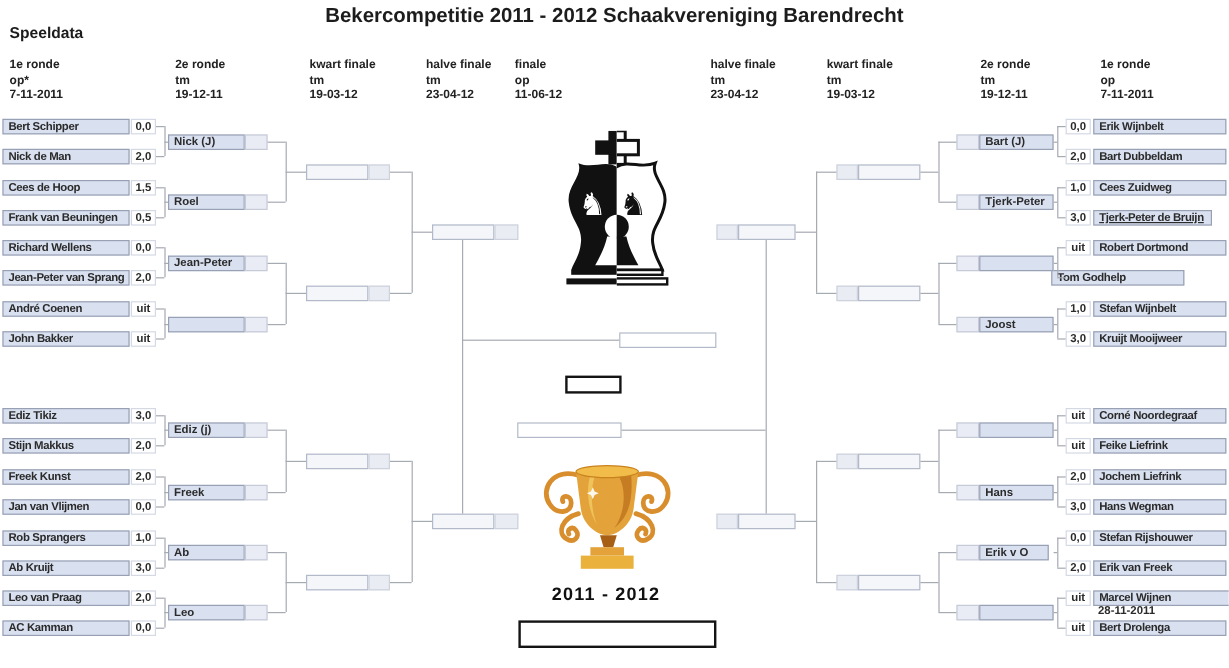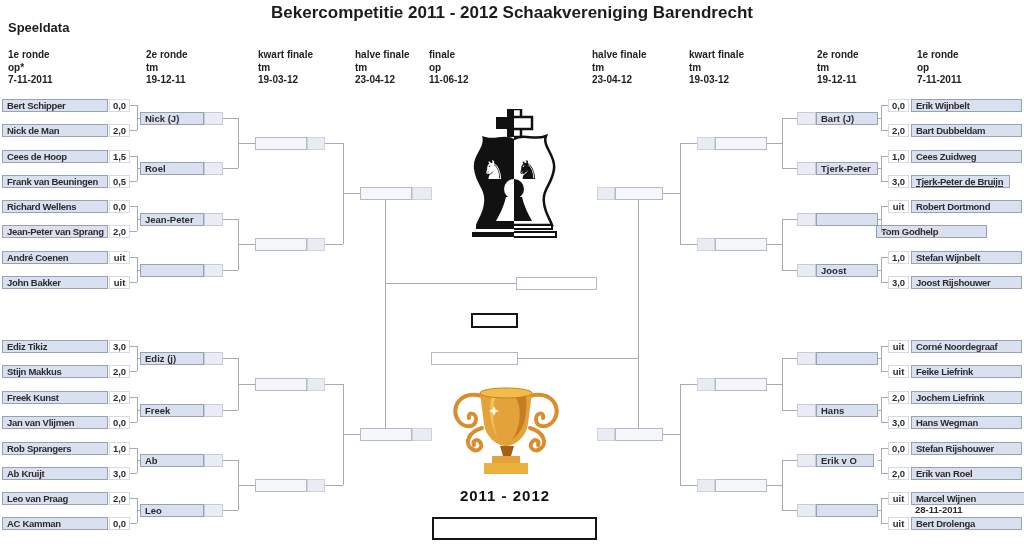--- a/index.html
+++ b/index.html
@@ -169,33 +169,33 @@
       <div class="pbox" style="top:150px;left:911px;width:111px;">Cees Zuidweg</div>
     <div class="psc" style="top:175px;left:888px;">3,0</div>
       <div class="pbox" style="top:175px;left:911px;width:99px;text-decoration:underline;">Tjerk-Peter de Bruijn</div>
     <div class="psc" style="top:200px;left:888px;">uit</div>
       <div class="pbox" style="top:200px;left:911px;width:111px;">Robert Dortmond</div>
     <div class="psc" style="top:225px;left:888px;">uit</div>
       <div class="pbox" style="top:225px;left:876px;width:111px;">Tom Godhelp</div>
     <div class="psc" style="top:251px;left:888px;">1,0</div>
       <div class="pbox" style="top:251px;left:911px;width:111px;">Stefan Wijnbelt</div>
     <div class="psc" style="top:276px;left:888px;">3,0</div>
-      <div class="pbox" style="top:276px;left:911px;width:111px;">Joost Rijshouwer</div>
+      <div class="pbox" style="top:276px;left:911px;width:111px;">Kruijt Mooijweer</div>
     <div class="psc" style="top:340px;left:888px;">uit</div>
       <div class="pbox" style="top:340px;left:911px;width:111px;">Corné Noordegraaf</div>
     <div class="psc" style="top:365px;left:888px;">uit</div>
       <div class="pbox" style="top:365px;left:911px;width:111px;">Feike Liefrink</div>
     <div class="psc" style="top:391px;left:888px;">2,0</div>
       <div class="pbox" style="top:391px;left:911px;width:111px;">Jochem Liefrink</div>
     <div class="psc" style="top:416px;left:888px;">3,0</div>
       <div class="pbox" style="top:416px;left:911px;width:111px;">Hans Wegman</div>
     <div class="psc" style="top:442px;left:888px;">0,0</div>
       <div class="pbox" style="top:442px;left:911px;width:111px;">Stefan Rijshouwer</div>
     <div class="psc" style="top:467px;left:888px;">2,0</div>
-      <div class="pbox" style="top:467px;left:911px;width:111px;">Erik van Roel</div>
+      <div class="pbox" style="top:467px;left:911px;width:111px;">Erik van Freek</div>
     <div class="psc" style="top:492px;left:888px;">uit</div>
       <div class="pbox" style="top:492px;left:911px;width:120px;">Marcel Wijnen</div>
     <div class="psc" style="top:517px;left:888px;">uit</div>
       <div class="pbox" style="top:517px;left:911px;width:111px;">Bert Drolenga</div>
 
     <div class="note">28-11-2011</div>
 
     <div class="rext" style="left:797px;top:112px;"></div>
       <div class="rbox" style="left:816px;top:112px;width:62px;">Bart (J)</div>
     <div class="rext" style="left:797px;top:162px;"></div>

